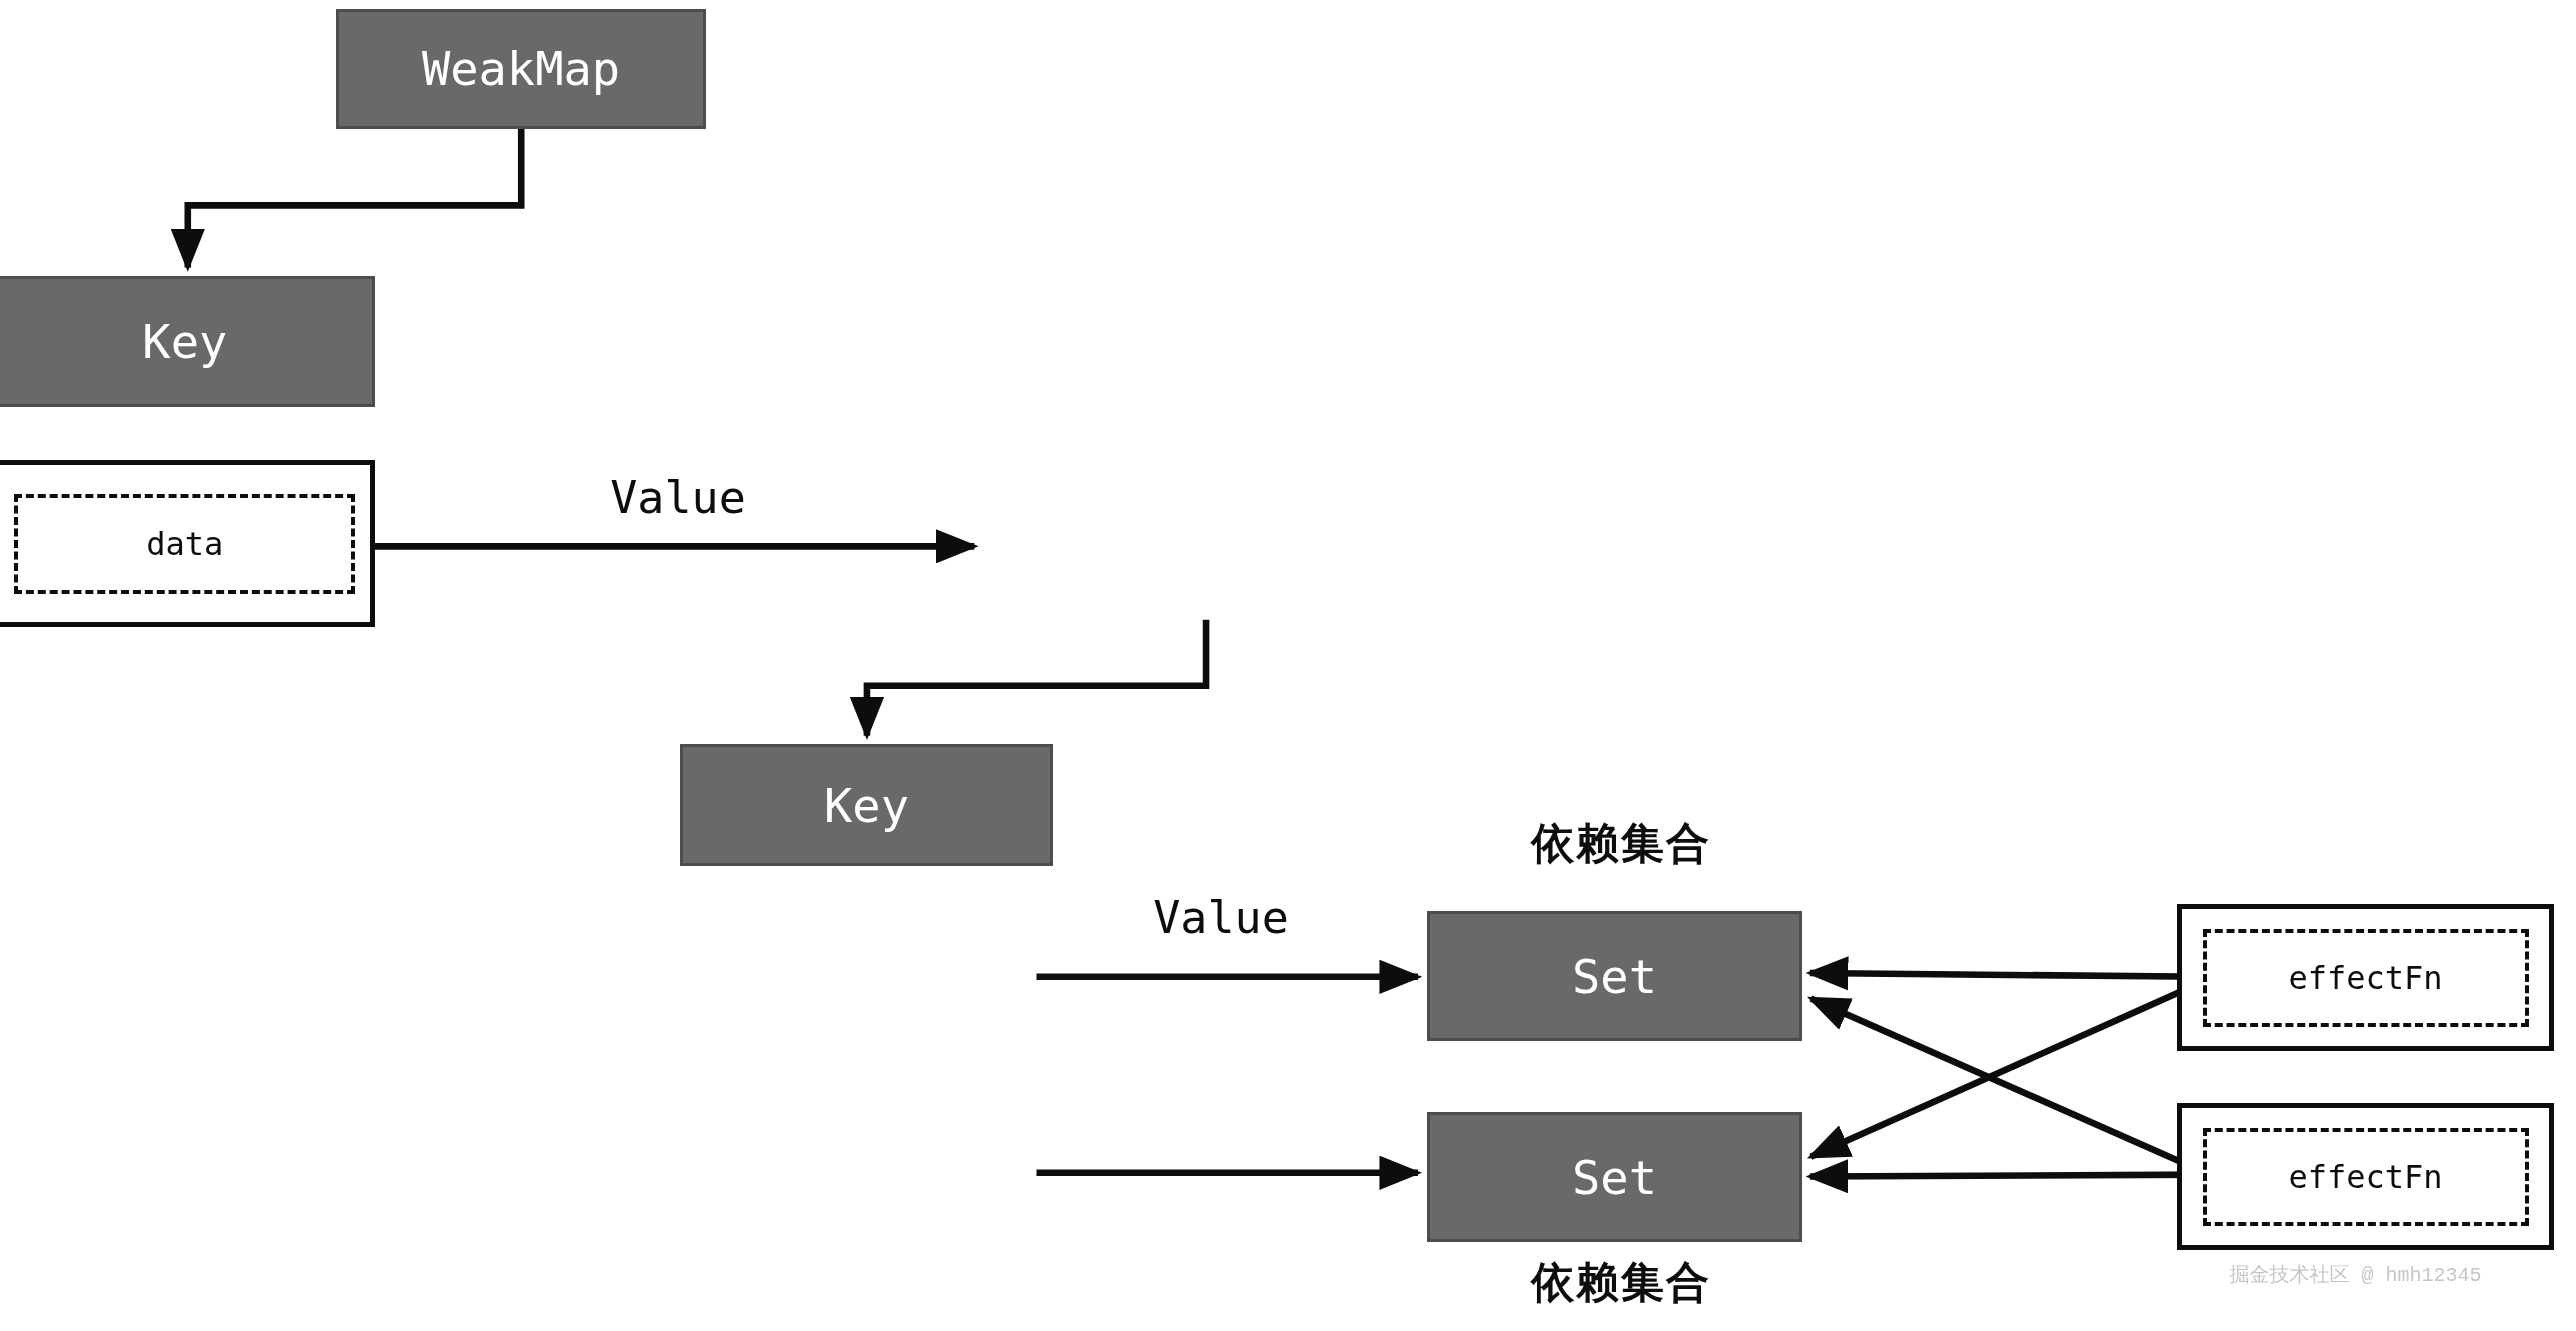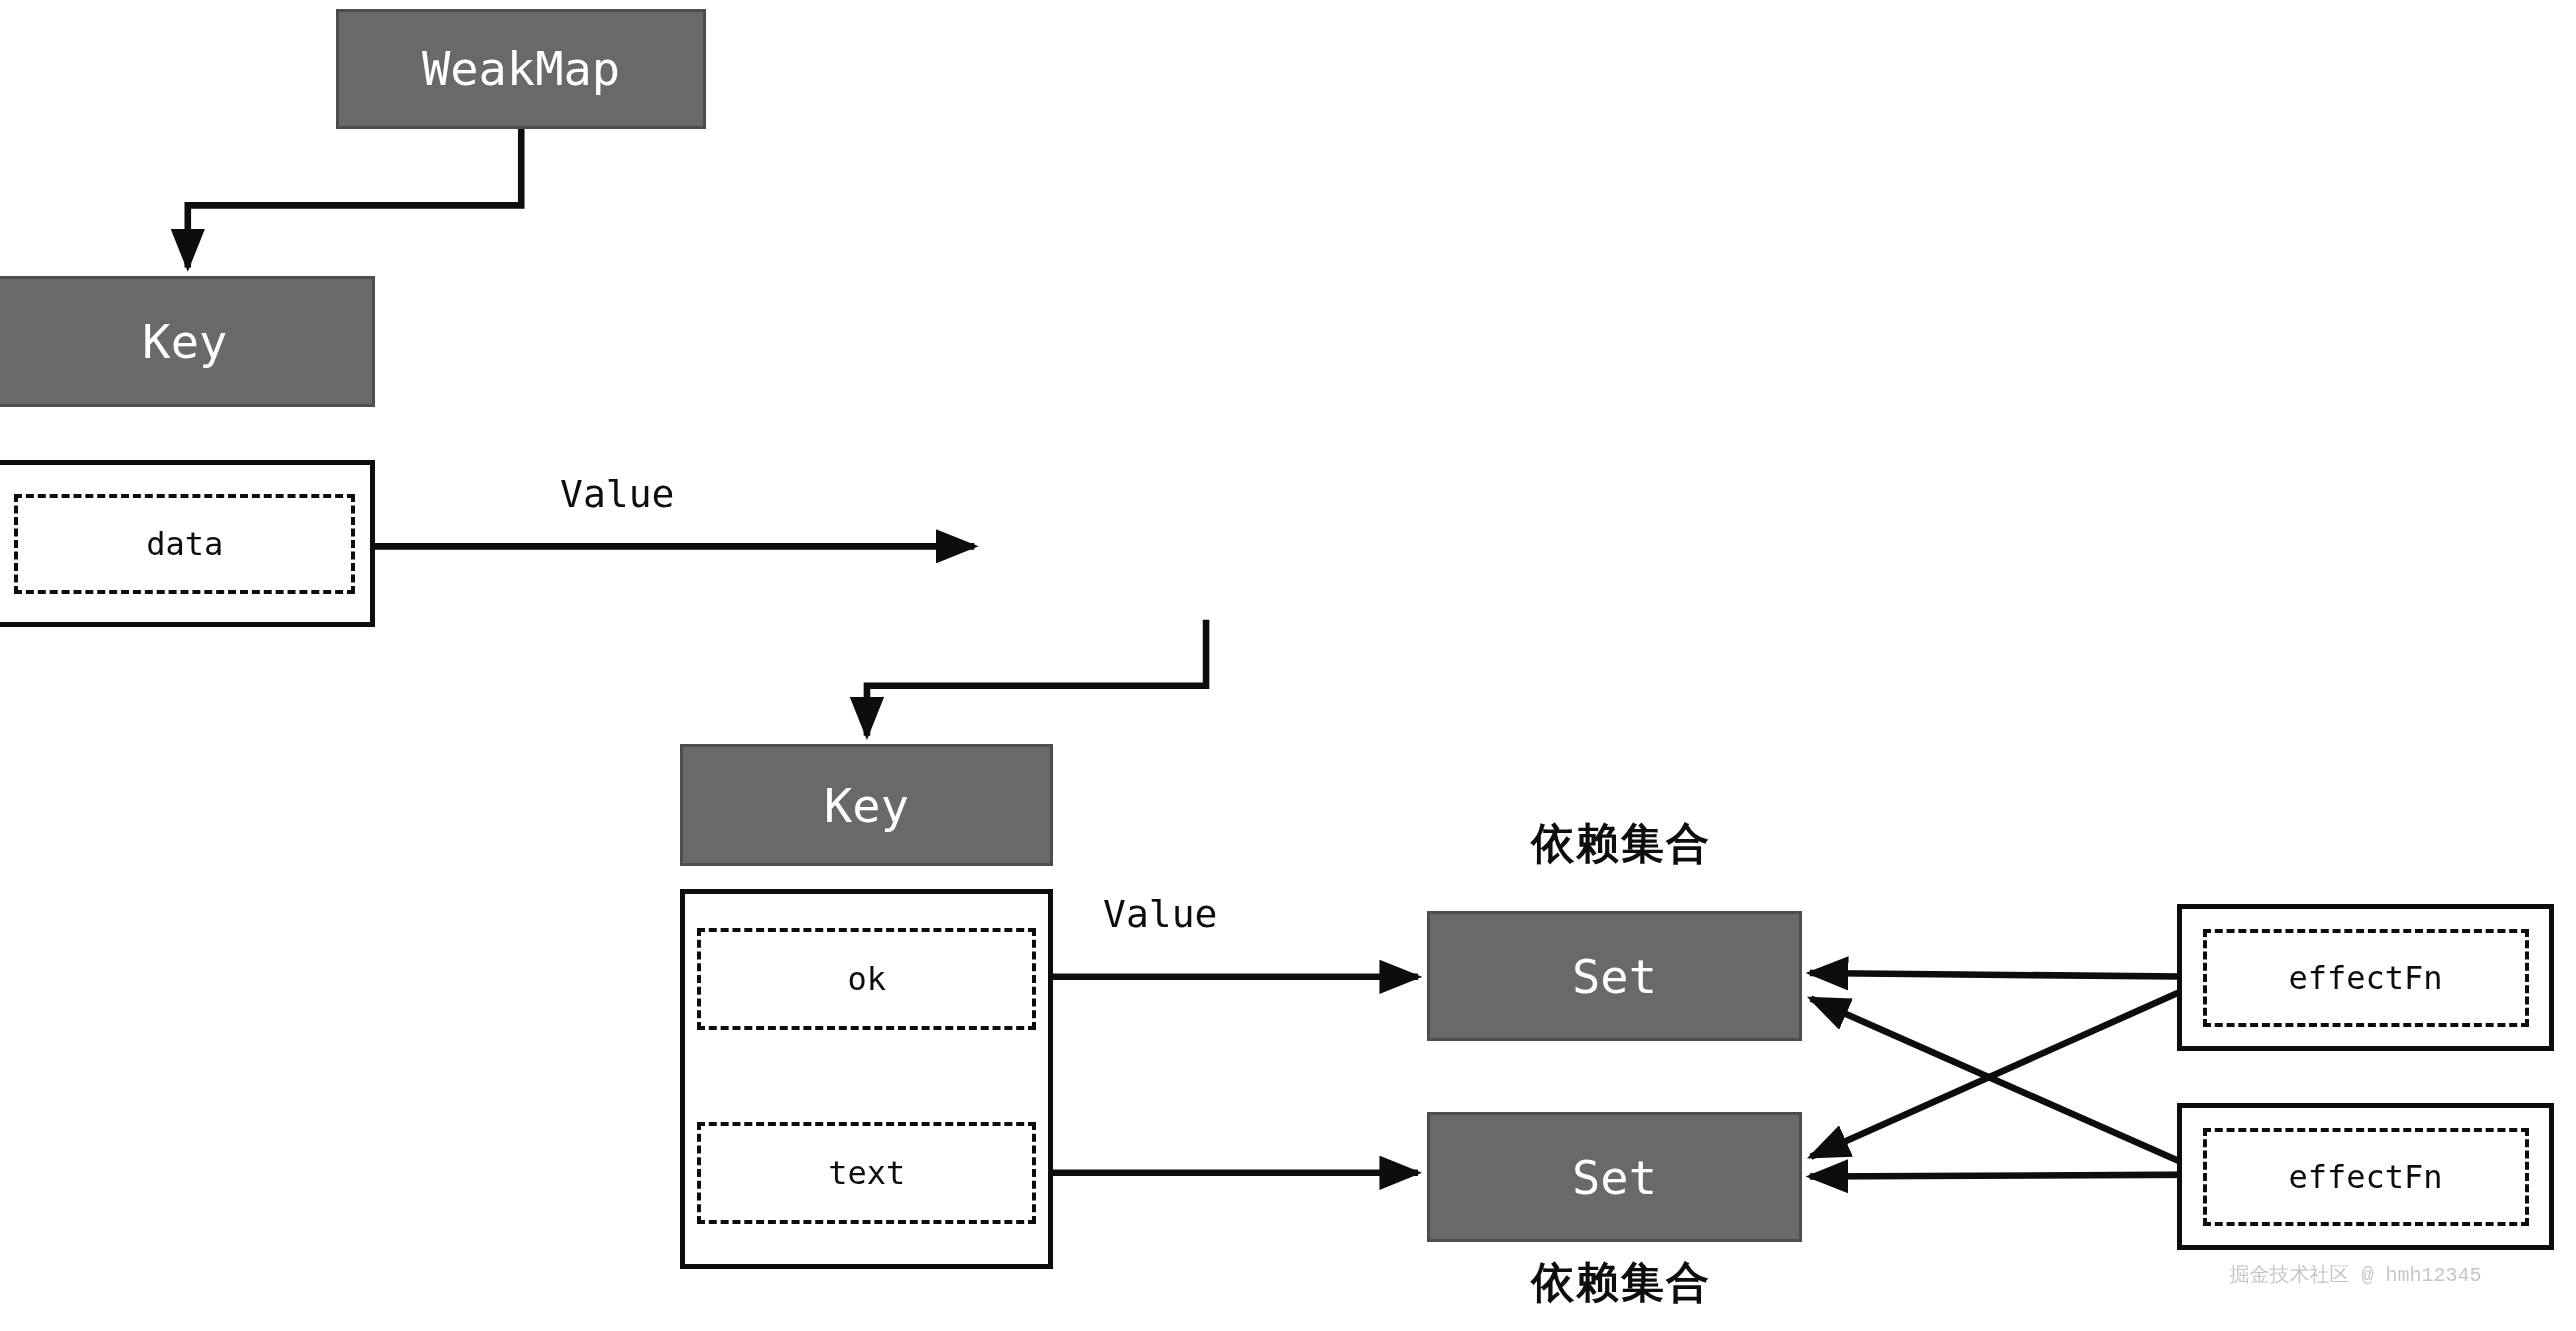--- a/index.html
+++ b/index.html
@@ -36,21 +36,21 @@
   .dashed-node{
     box-sizing:border-box;
     border:4.7px dashed var(--line);
     color:var(--line);
     display:flex;align-items:center;justify-content:center;
     font-size:32px;line-height:1;
   }
   .abs{position:absolute;}
   .edge-label{
     position:absolute;color:var(--line);
-    font-size:38px;line-height:1;text-align:left;
+    font-size:45px;line-height:1;text-align:center;
   }
   .cjk-label{
     position:absolute;color:var(--line);
     font-family:"Liberation Sans","DejaVu Sans",sans-serif;
     font-size:43px;font-weight:600;line-height:1;text-align:center;letter-spacing:1.9px;
   }
   .watermark{
     position:absolute;color:var(--watermark-text);
     font-family:Liberation Mono, monospace;
     font-size:20px;line-height:1;text-align:center;
@@ -83,24 +83,20 @@
 
   <div class="gray-node" style="left:-5.7px;top:276px;width:381px;height:131px;">Key</div>
 
   <div class="outline-node" style="left:-5.7px;top:460px;width:381px;height:167px;">
     <div class="dashed-node" style="width:341px;height:100px;">data</div>
   </div>
 
 
   <div class="gray-node" style="left:680px;top:744px;width:373px;height:122px;">Key</div>
 
-  <div class="outline-node" style="left:680px;top:889px;width:373px;height:380px;">
-    <div class="dashed-node abs" style="left:12.2px;top:34px;width:339px;height:102px;">ok</div>
-    <div class="dashed-node abs" style="left:12.2px;top:228px;width:339px;height:102px;">text</div>
-  </div>
 
   <div class="gray-node" style="left:1427px;top:911px;width:375px;height:130px;">Set</div>
 
   <div class="gray-node" style="left:1427px;top:1112px;width:375px;height:130px;">Set</div>
 
   <div class="outline-node" style="left:2177px;top:904px;width:377px;height:147px;">
     <div class="dashed-node" style="width:326px;height:98px;">effectFn</div>
   </div>
 
   <div class="outline-node" style="left:2177px;top:1103px;width:377px;height:147px;">

